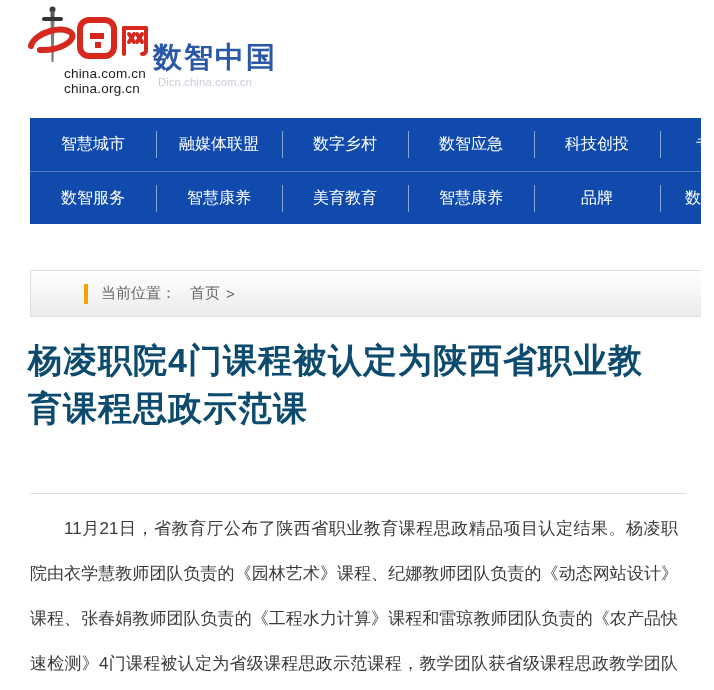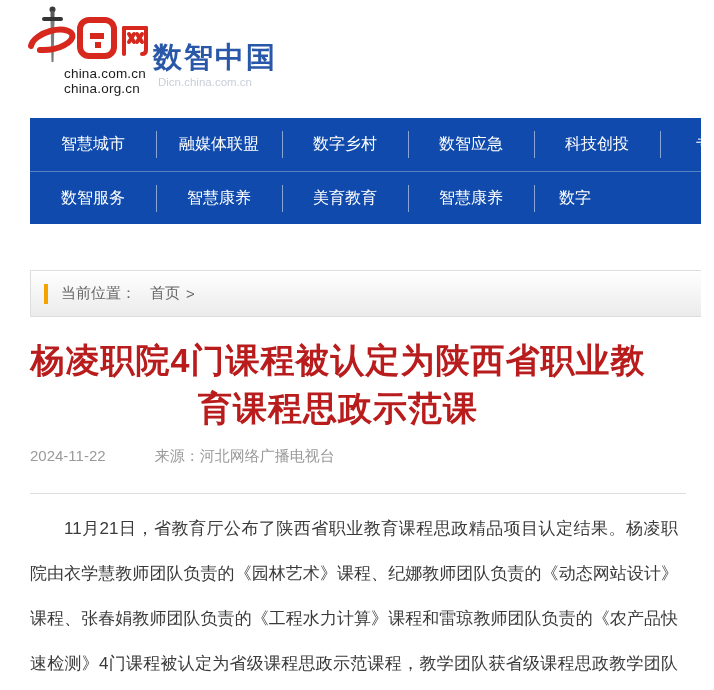--- a/index.html
+++ b/index.html
@@ -23,29 +23,29 @@
     justify-content:center; color:#fff; font-size:16px; cursor:pointer; white-space:nowrap; }
   .nav-cell + .nav-cell::before { content:""; position:absolute; left:0; top:13px;
     width:1px; height:27px; background:rgba(255,255,255,0.5); }
   .nav-cell.partial { justify-content:flex-start; }
   .nav-cell.partial.r1 { padding-left:36px; }
   .nav-cell.partial.r2 { padding-left:25px; }
 
   
   .breadcrumb { position:absolute; left:30px; top:270px; width:680px; height:47px;
     border:1px solid #ddd; background:linear-gradient(180deg,#ffffff 0%,#ebebeb 100%);
-    display:flex; align-items:center; }
+    display:flex; align-items:center;padding-left:40px; }
   .crumb-bar { width:4px; height:20px; background:#f5a100; margin-left:13px; }
   .crumb-text { margin-left:13px; font-size:15px; color:#666; }
   .crumb-home { color:#666; text-decoration:none; margin-left:14px; cursor:pointer; }
   .crumb-sep { color:#666; margin-left:6px; }
 
   
-  .article-title { position:absolute; left:18px; top:336px; width:640px;
-    font-size:34px; line-height:48px; font-weight:bold; color:#b91c1c; letter-spacing:1px;text-align:center; }
+  .article-title { position:absolute; left:28px; top:336px; width:640px;
+    font-size:34px; line-height:48px; font-weight:bold; color:#0c4a6e; letter-spacing:1px; }
   .article-meta { position:absolute; left:30px; top:447px; font-size:15px; color:#9a9a9a; }
   .meta-source { margin-left:45px; }
   .meta-divider { position:absolute; left:30px; top:493px; width:656px; height:0;
     border-top:1px solid #ddd; }
   .article-body { position:absolute; left:30px; top:506px; width:648px;
     font-size:17px; line-height:45px; color:#3a3a3a; text-indent:2em; text-align:justify; }
 </style>
 </head>
 <body>
 
@@ -90,35 +90,32 @@
       <div class="nav-cell">数字乡村</div>
       <div class="nav-cell">数智应急</div>
       <div class="nav-cell">科技创投</div>
       <div class="nav-cell partial r1">专</div>
     </div>
     <div class="nav-row second">
       <div class="nav-cell">数智服务</div>
       <div class="nav-cell">智慧康养</div>
       <div class="nav-cell">美育教育</div>
       <div class="nav-cell">智慧康养</div>
+      <div class="nav-cell">品牌</div>
       <div class="nav-cell partial r2">数字</div>
     </div>
   </div>
 
   <div class="breadcrumb">
     <div class="crumb-bar"></div>
     <span class="crumb-text">当前位置：</span>
     <span class="crumb-text crumb-home">首页</span>
     <span class="crumb-text crumb-sep">&gt;</span>
   </div>
 
   <h1 class="article-title">杨凌职院4门课程被认定为陕西省职业教育课程思政示范课</h1>
 
-  <div class="article-meta">
-    <span>2024-11-22</span>
-    <span class="meta-source">来源：河北网络广播电视台</span>
-  </div>
 
   <div class="meta-divider"></div>
 
   <p class="article-body">11月21日，省教育厅公布了陕西省职业教育课程思政精品项目认定结果。杨凌职院由衣学慧教师团队负责的《园林艺术》课程、纪娜教师团队负责的《动态网站设计》课程、张春娟教师团队负责的《工程水力计算》课程和雷琼教师团队负责的《农产品快速检测》4门课程被认定为省级课程思政示范课程，教学团队获省级课程思政教学团队称号。</p>
 
 </div>
 
 </body></html>

